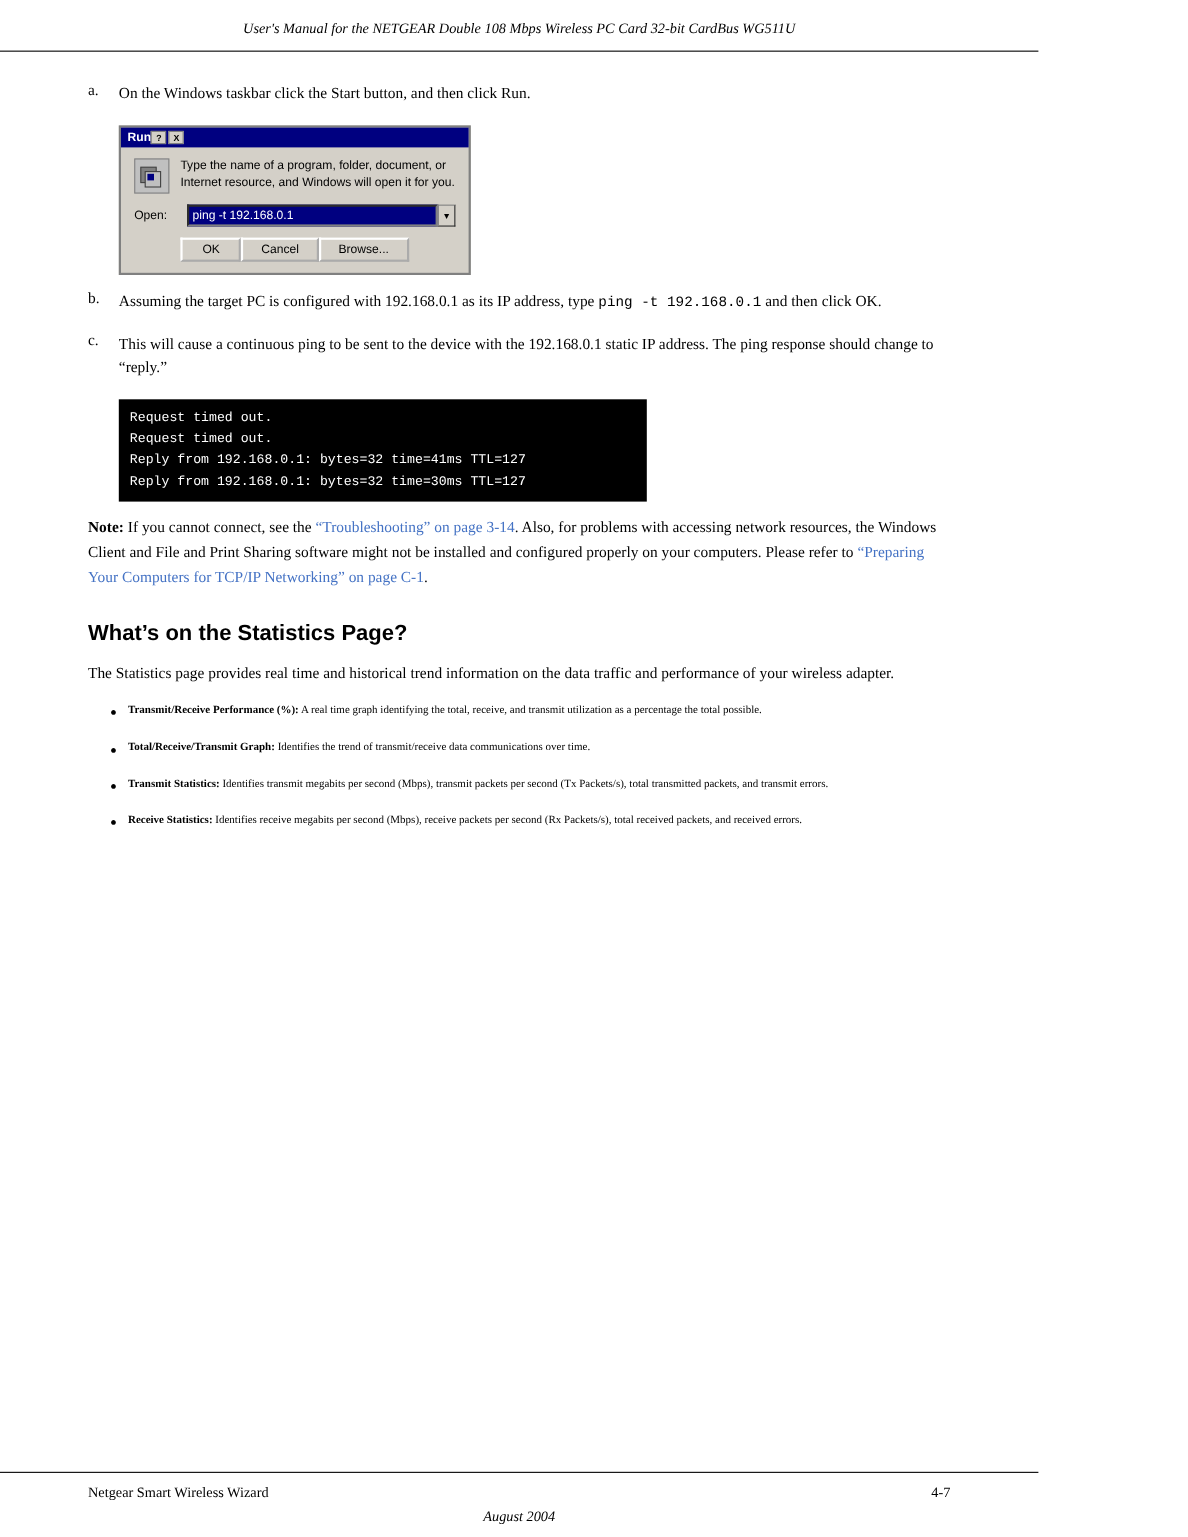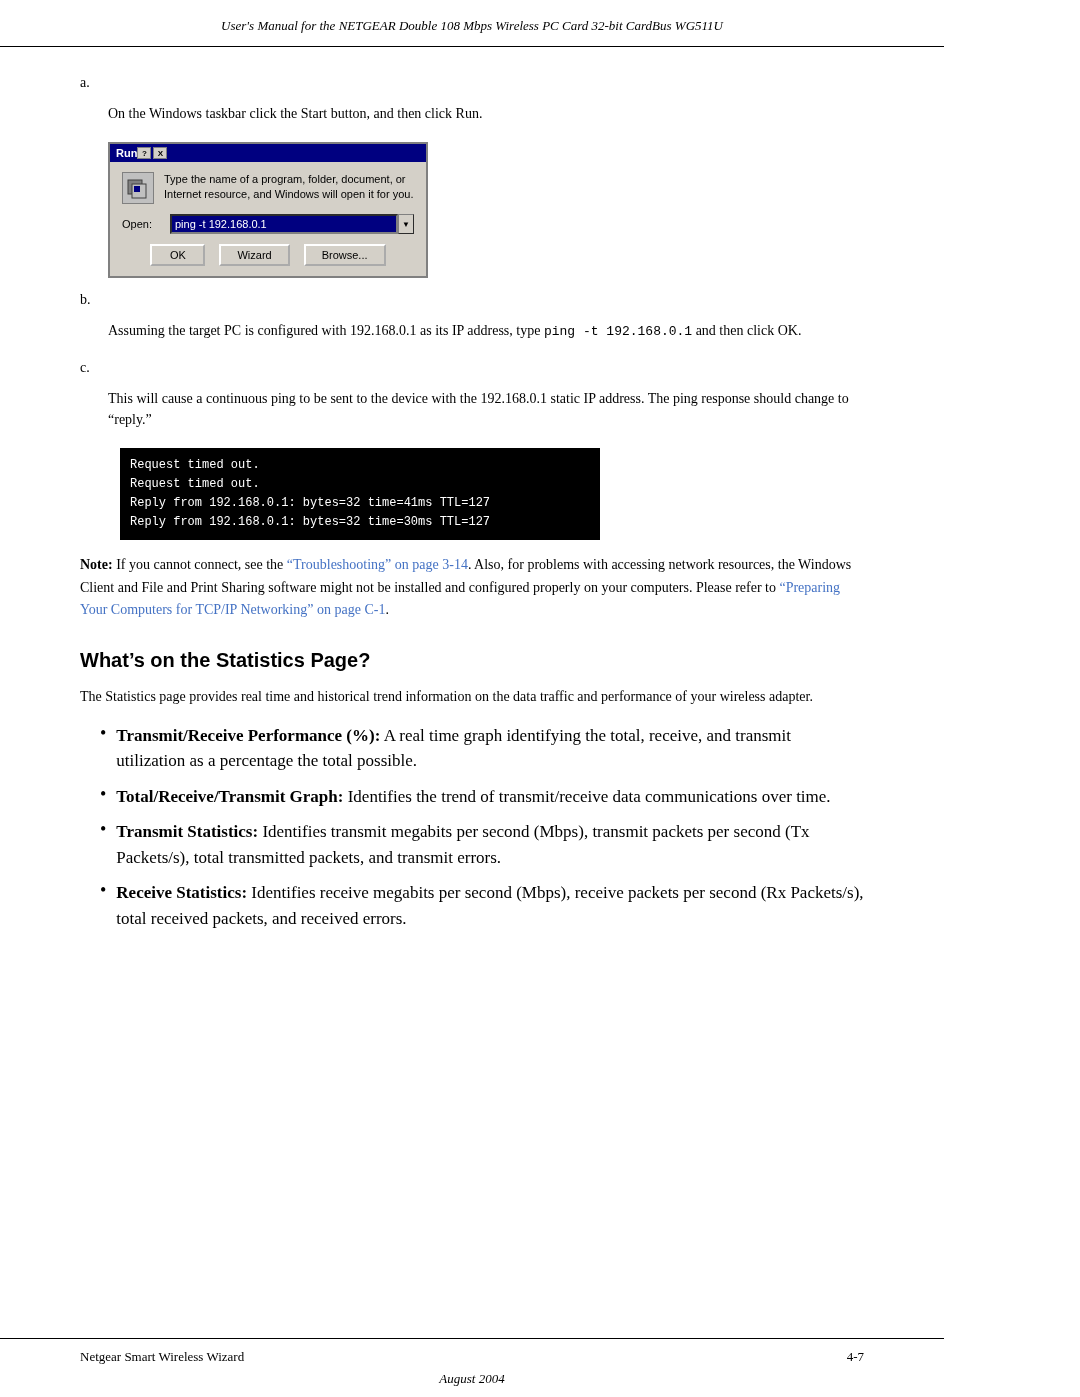--- a/index.html
+++ b/index.html
@@ -53,21 +53,20 @@
     .step-label {
       font-size: 14px;
       min-width: 28px;
       margin-top: 0px;
     }
 
     .step-text {
       font-size: 14px;
       flex: 1;
       line-height: 1.5;
-      margin-top: 28px;
     }
 
     
     .dialog-container {
       margin: 14px 0 14px 28px;
     }
 
     .run-dialog {
       border: 2px solid #808080;
       background: #d4d0c8;
@@ -171,42 +170,42 @@
       display: flex;
       align-items: center;
       justify-content: center;
       font-size: 8px;
       cursor: pointer;
     }
 
     .run-dialog-buttons {
       display: flex;
       justify-content: center;
-      gap: 14px;
+      gap: 0;
       margin-top: 4px;
     }
 
     .run-btn {
       background: #d4d0c8;
       border: 2px outset #ffffff;
       padding: 3px 16px;
       font-family: Arial, sans-serif;
       font-size: 11px;
       cursor: pointer;
       min-width: 55px;
     }
 
     
     .code-block {
       background: #000000;
       color: #ffffff;
       font-family: "Courier New", Courier, monospace;
       font-size: 12px;
       padding: 8px 10px;
-      margin: 10px 0 6px 40px;
+      margin: 10px 0 6px 28px;
       line-height: 1.6;
       width: 480px;
     }
 
     .inline-code {
       font-family: "Courier New", Courier, monospace;
       font-size: 13px;
     }
 
     
@@ -253,21 +252,21 @@
     }
 
     .bullet-dot {
       font-size: 18px;
       margin-right: 10px;
       margin-top: -2px;
       line-height: 1.4;
     }
 
     .bullet-text {
-      font-size: 17px;
+      font-size: 10px;
       line-height: 1.5;
       flex: 1;
     }
 
     .bullet-bold {
       font-weight: bold;
     }
 
     
     .page-footer {
@@ -340,21 +339,21 @@
           </div>
           <div class="run-open-row">
             <span class="run-open-label">Open:</span>
             <div class="run-open-input-container">
               <input class="run-open-input" type="text" value="ping -t 192.168.0.1" style="">
               <div class="run-dropdown-btn">▼</div>
             </div>
           </div>
           <div class="run-dialog-buttons">
             <button class="run-btn">OK</button>
-            <button class="run-btn">Wizard</button>
+            <button class="run-btn">Cancel</button>
             <button class="run-btn">Browse...</button>
           </div>
         </div>
       </div>
     </div>
 
     <div class="step-item">
       <span class="step-label">b.</span>
       <span class="step-text">
         Assuming the target PC is configured with 192.168.0.1 as its IP address, type <span class="inline-code">ping -t

